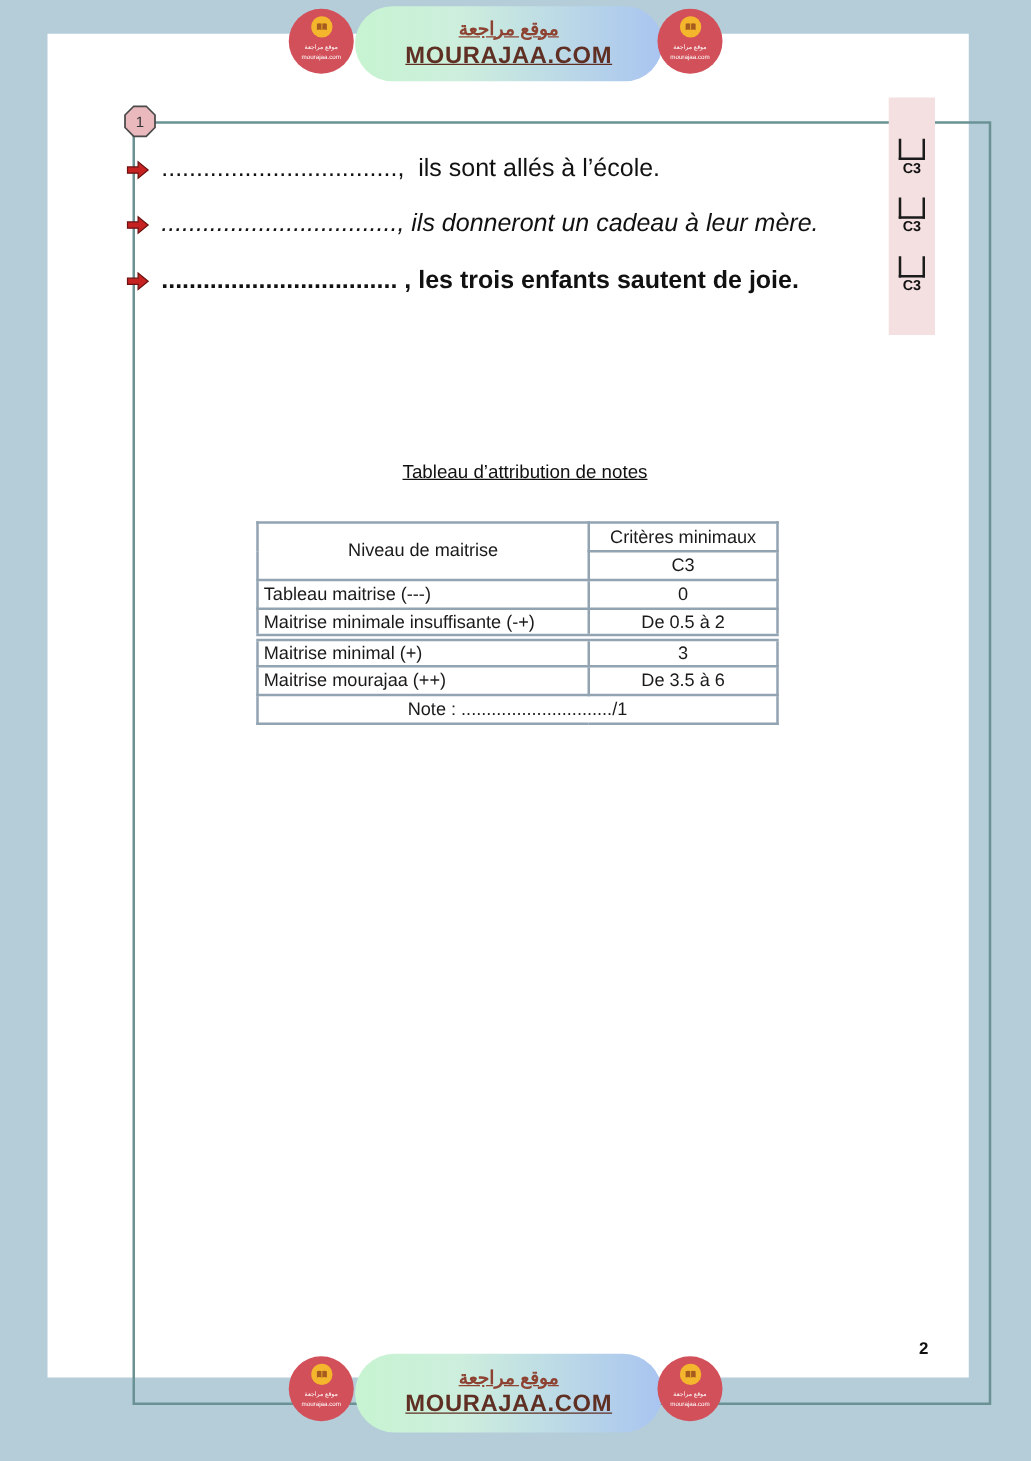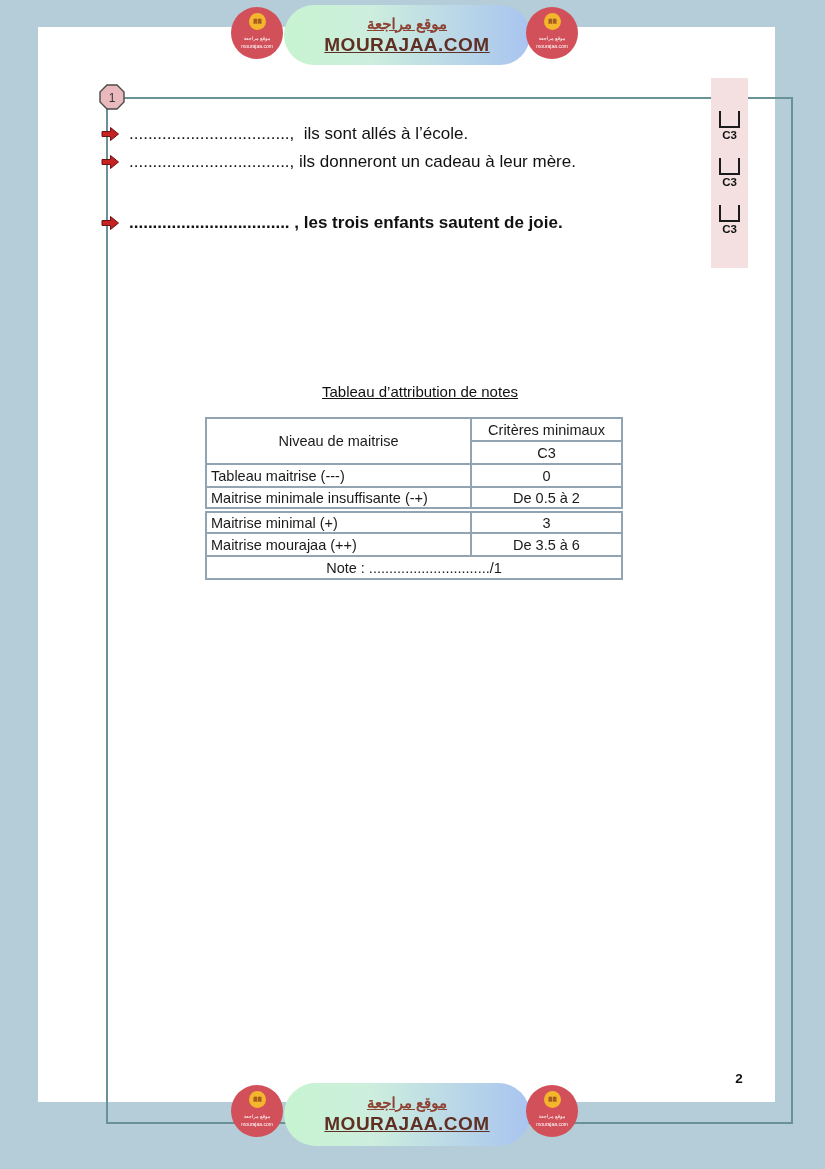--- a/index.html
+++ b/index.html
@@ -49,39 +49,39 @@
   .badge-line.ar { margin-top:5px; }
   
   .exercise-head {
     position:absolute; left:98px; top:83px; display:flex; align-items:center; gap:7px;
   }
   .exercise-prompt { font-size:15px; white-space:pre; color:#111; }
   .bullet-row {
     position:absolute; left:101px; display:flex; align-items:center; gap:9px;
   }
   .bullet-row.r0 { top:124px; }
-  .bullet-row.r1 { top:152px; }
+  .bullet-row.r1 { top:168px;font-style:italic; }
   .bullet-row.r2 { top:213px;font-weight:bold; }
-  .bullet-text { font-size:17px; white-space:pre; color:#111; }
+  .bullet-text { font-size:20px; white-space:pre; color:#111; }
   
   .c3-strip {
     position:absolute; left:711px; top:78px; width:37px; height:190px;
     background:#f4e0e0;
     display:flex; flex-direction:column; align-items:center;
     padding-top:33px; gap:17px;
   }
   .c3-group { display:flex; flex-direction:column; align-items:center; }
   .c3-box {
     width:21px; height:17px;
     border:2.5px solid #1b1b1b; border-top:none;
   }
   .c3-label { font-size:11.5px; font-weight:bold; margin-top:1px; color:#111; }
   
   .table-title {
-    position:absolute; left:205px; top:383px; width:430px; text-align:center;
+    position:absolute; left:205px; top:369px; width:430px; text-align:center;
     font-size:15px; text-decoration:underline; color:#111;
   }
   table.grading {
     position:absolute; left:205px; top:417px; width:416px;
     border-collapse:collapse; table-layout:fixed;
     font-size:14.5px;
   }
   table.grading td {
     border:2px solid #92a4b2; height:23px; padding:1px 4px;
     background:#ffffff; vertical-align:middle;

